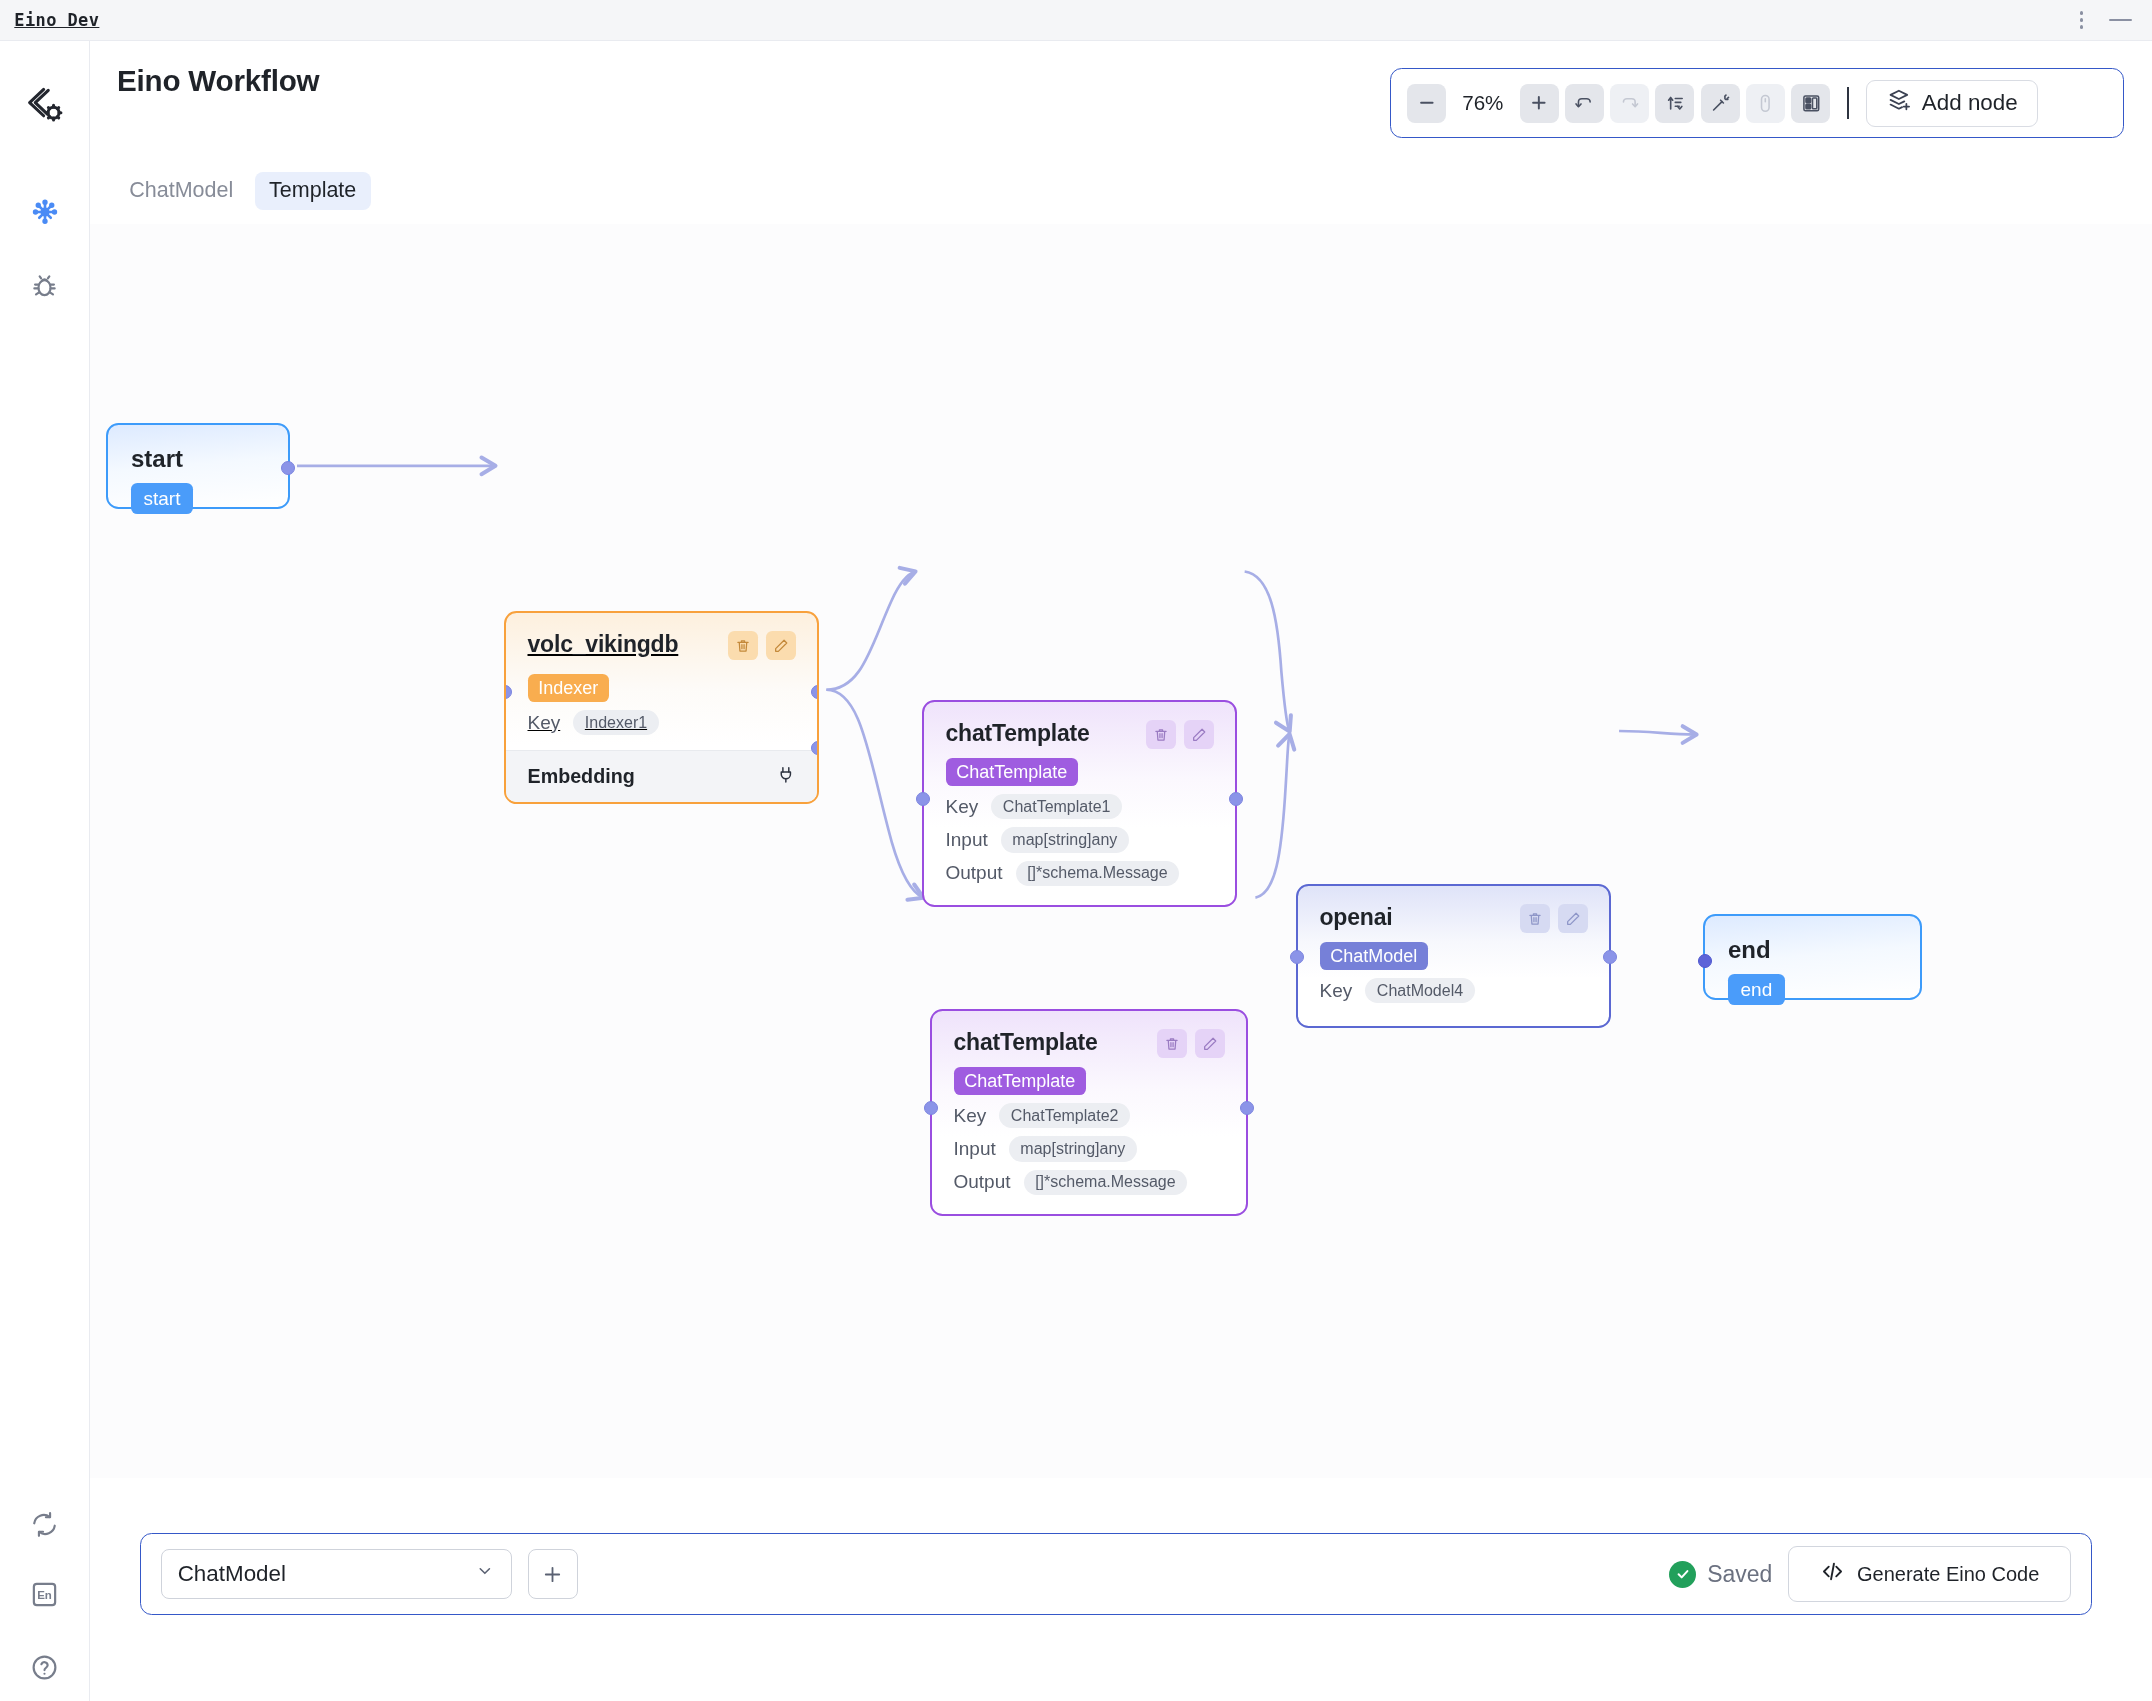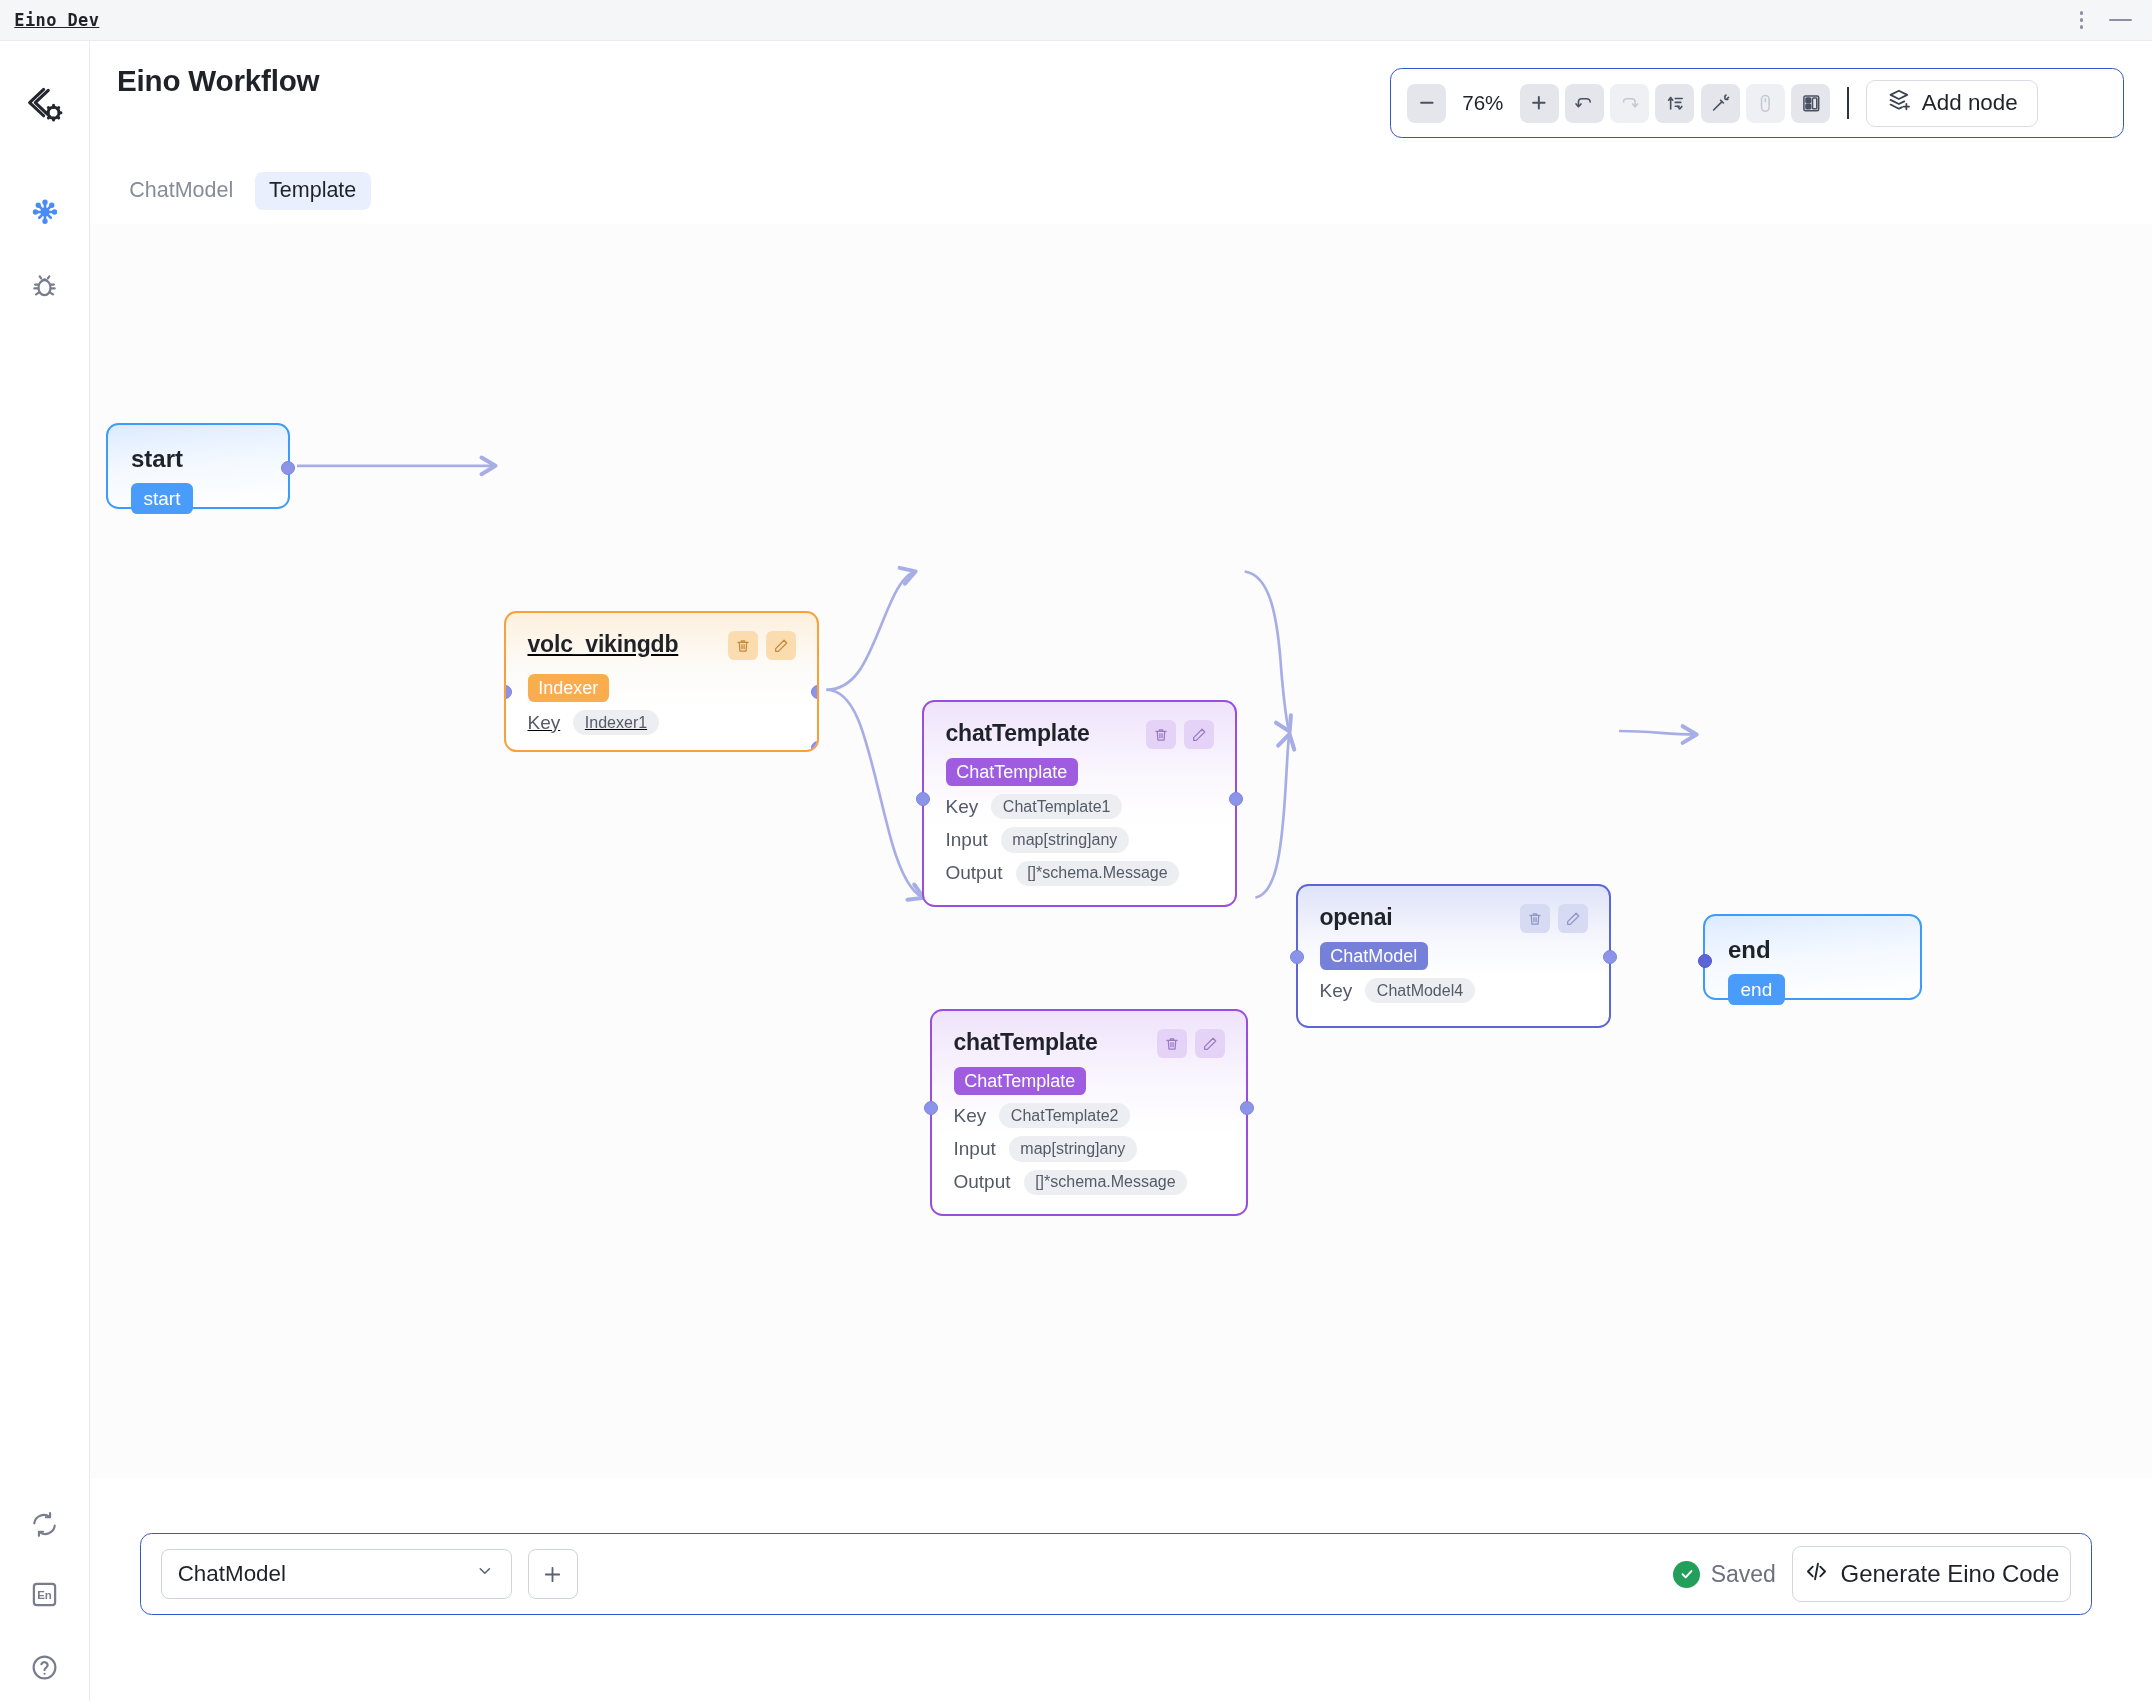--- a/index.html
+++ b/index.html
@@ -177,23 +177,23 @@
     width: 50px; height: 50px; margin-left: 16px;
     border: 0.9px solid #cfd3db; border-radius: 8px; background: #fff;
     display: flex; align-items: center; justify-content: center; cursor: pointer;
     color: #5a6172; font-size: 27px; line-height: 1;
   }
   .bb-right { margin-left: auto; display: flex; align-items: center; gap: 16px; }
   .saved { display: flex; align-items: center; gap: 10.7px; font-size: 23px; color: #6b7180; }
   .check { width: 27px; height: 27px; border-radius: 50%; background: #22a05b;
            display: flex; align-items: center; justify-content: center; color: #fff; }
   .bb-btn {
-    display: flex; align-items: center; gap: 11.6px; height: 56px; padding: 0 11px;
+    display: flex; align-items: center; gap: 11.6px; height: 56px; padding: 0 31px;
     border: 0.9px solid #d2d6de; border-radius: 9px; background: #fff; cursor: pointer;
-    font-size: 24px; color: #1f2329; white-space: nowrap;
+    font-size: 20px; color: #1f2329; white-space: nowrap;
   }
 </style>
 </head>
 <body>
 
 <div class="titlebar">
   <div class="titlebar-title">Eino Dev</div>
   <div class="titlebar-ctrls">
     <div class="kebab">
         <i></i>
@@ -382,20 +382,30 @@
             </svg>
           </div>
         </div>
       </div>
       <div class="badge idx-badge">Indexer</div>
       <div class="row">
         <span class="row-lbl">Key</span>
         <span class="row-val">Indexer1</span>
       </div>
     </div>
+    <div class="idx-foot">
+      <span class="idx-foot-lbl">Embedding</span>
+      <span style="margin-left:auto">
+        <svg width="19.7" height="19.7" viewBox="0 0 24 24" fill="none" stroke="#2d3340" stroke-width="1.8" stroke-linecap="round" stroke-linejoin="round">
+          <path d="M8.4 3.4v5.2M15.6 3.4v5.2"></path>
+          <path d="M6.4 8.6h11.2v2.6a5.6 5.6 0 0 1-5.6 5.6 5.6 5.6 0 0 1-5.6-5.6V8.6Z"></path>
+          <path d="M12 16.8v4"></path>
+        </svg>
+      </span>
+    </div>
     <div class="port" style="left:-8px; top:72px;"></div>
     <div class="port" style="right:-8px; top:72px;"></div>
     <div class="port" style="right:-8px; top:128px;"></div>
   </div>
 
   <div class="node node-tpl" style="left:832px; top:476px; width:315px;">
     <div class="node-hd">
       <div class="node-name">chatTemplate</div>
       <div class="node-acts">
         <div class="act tpl-act">

